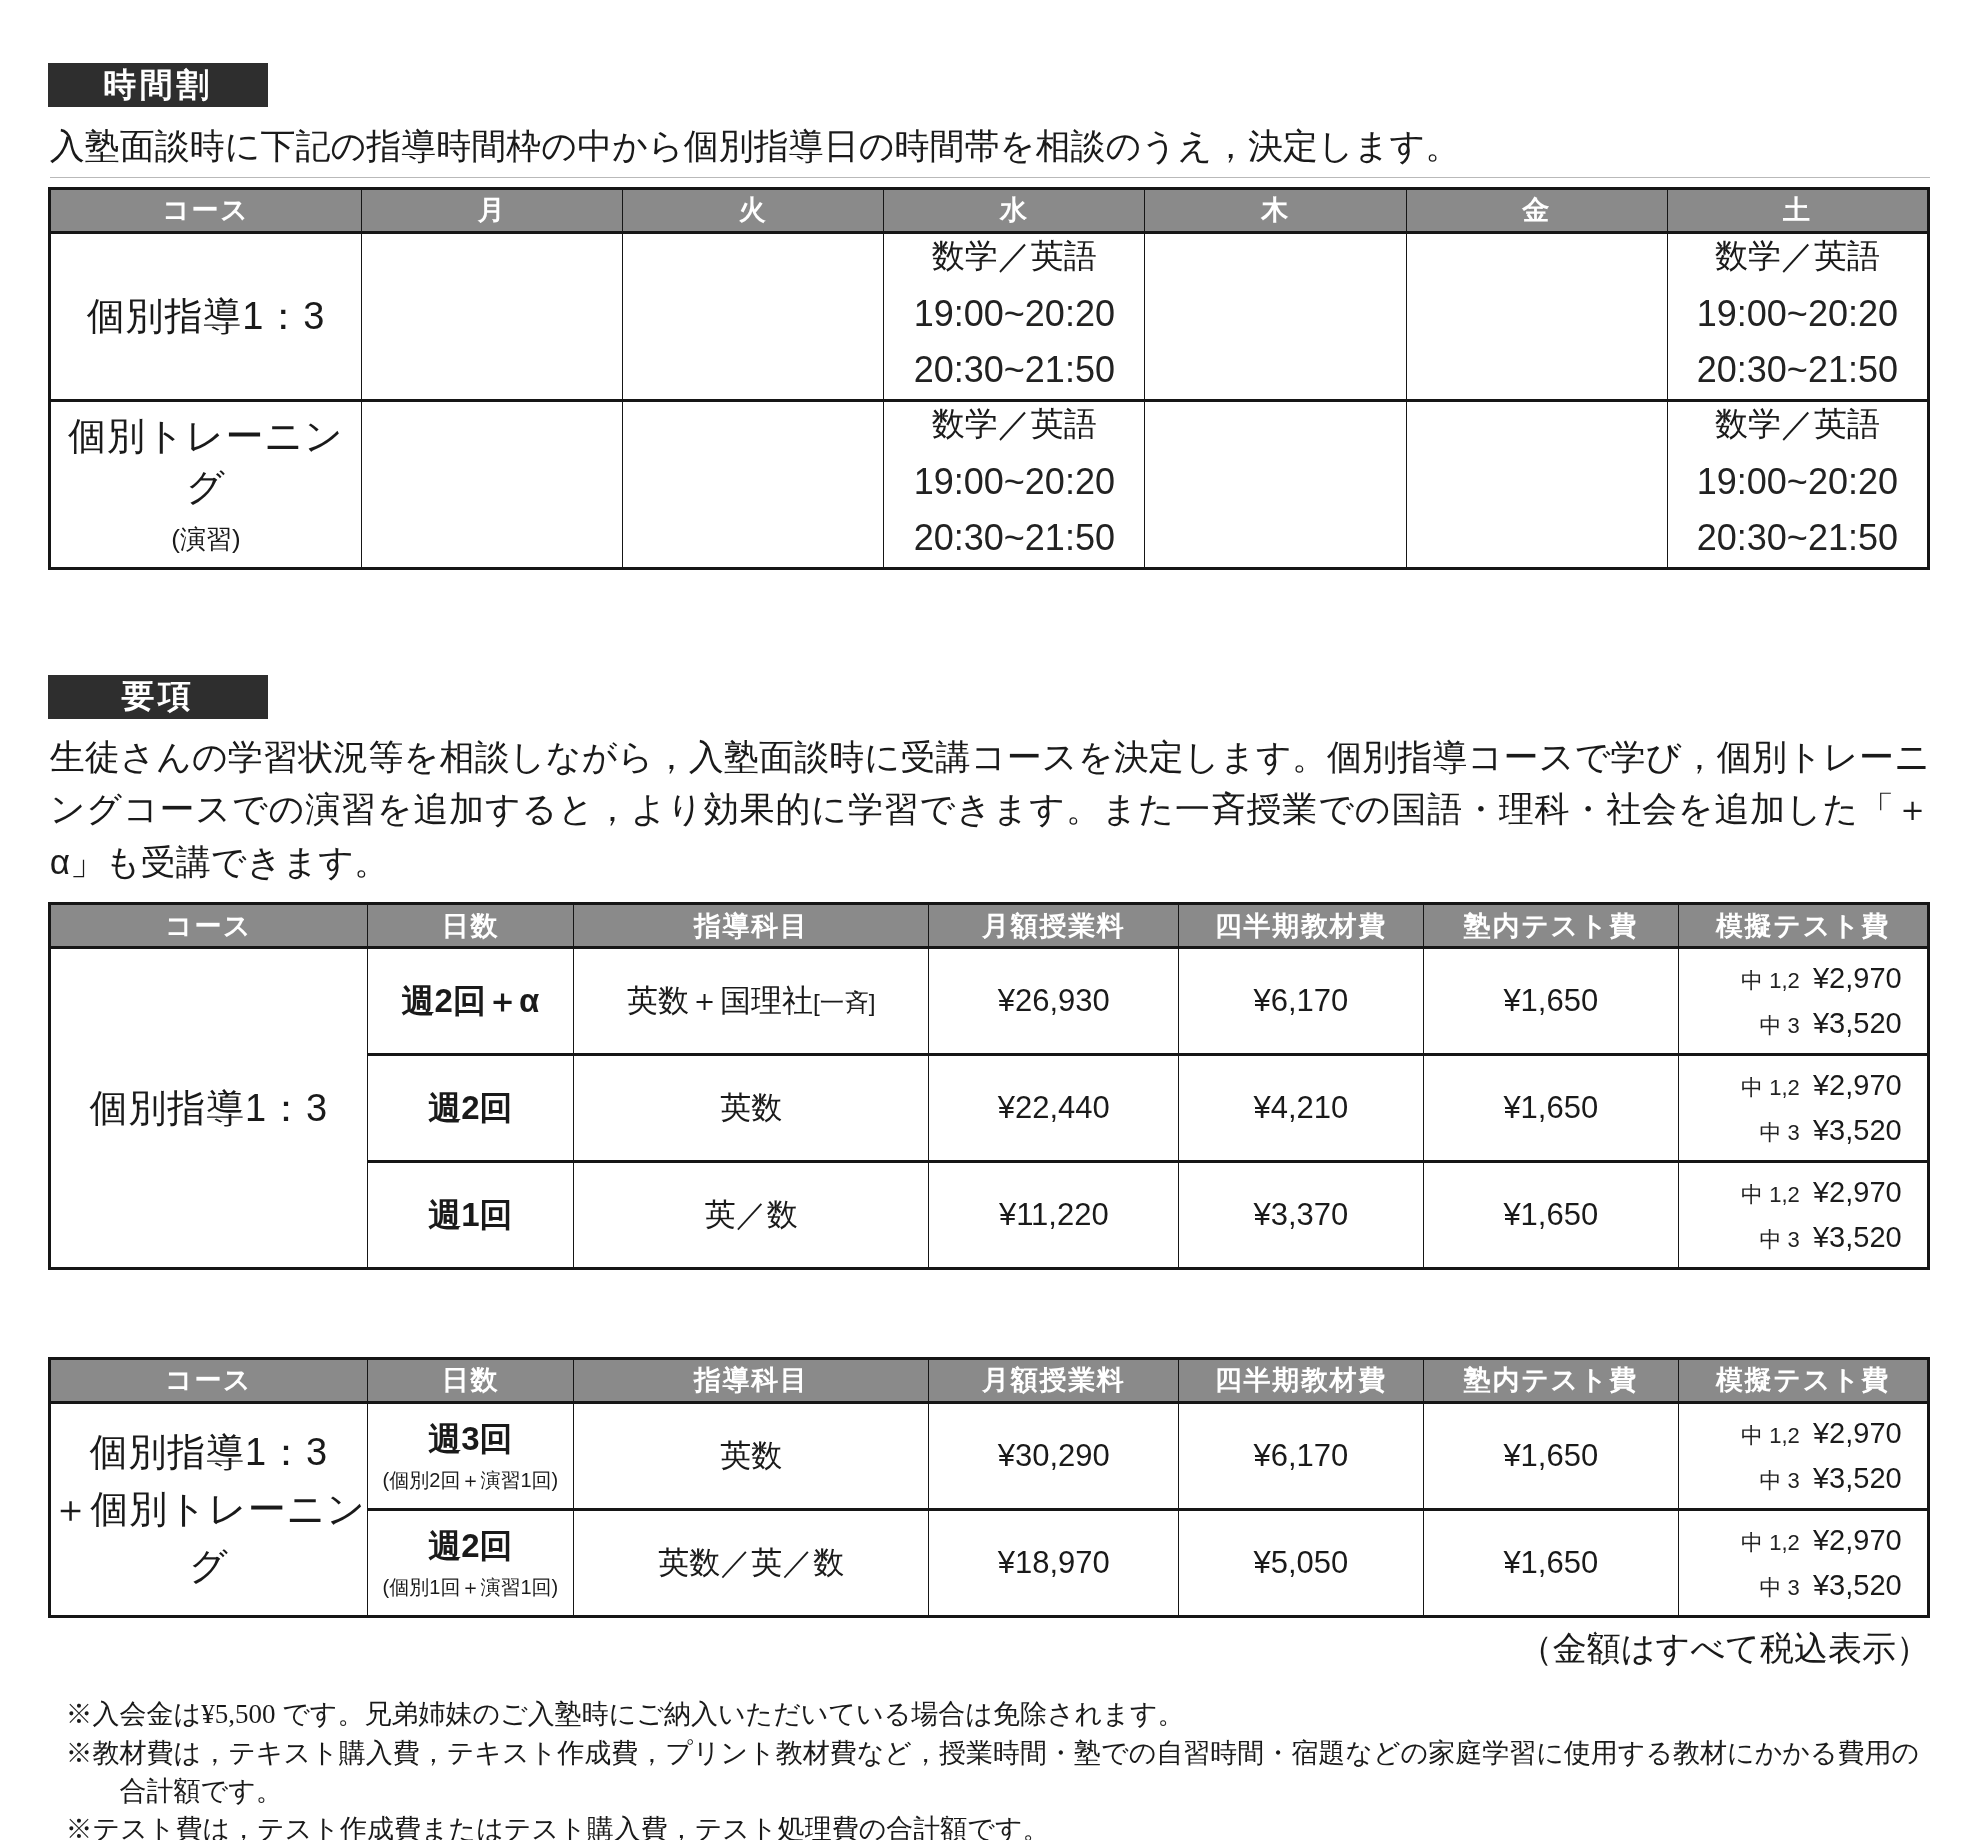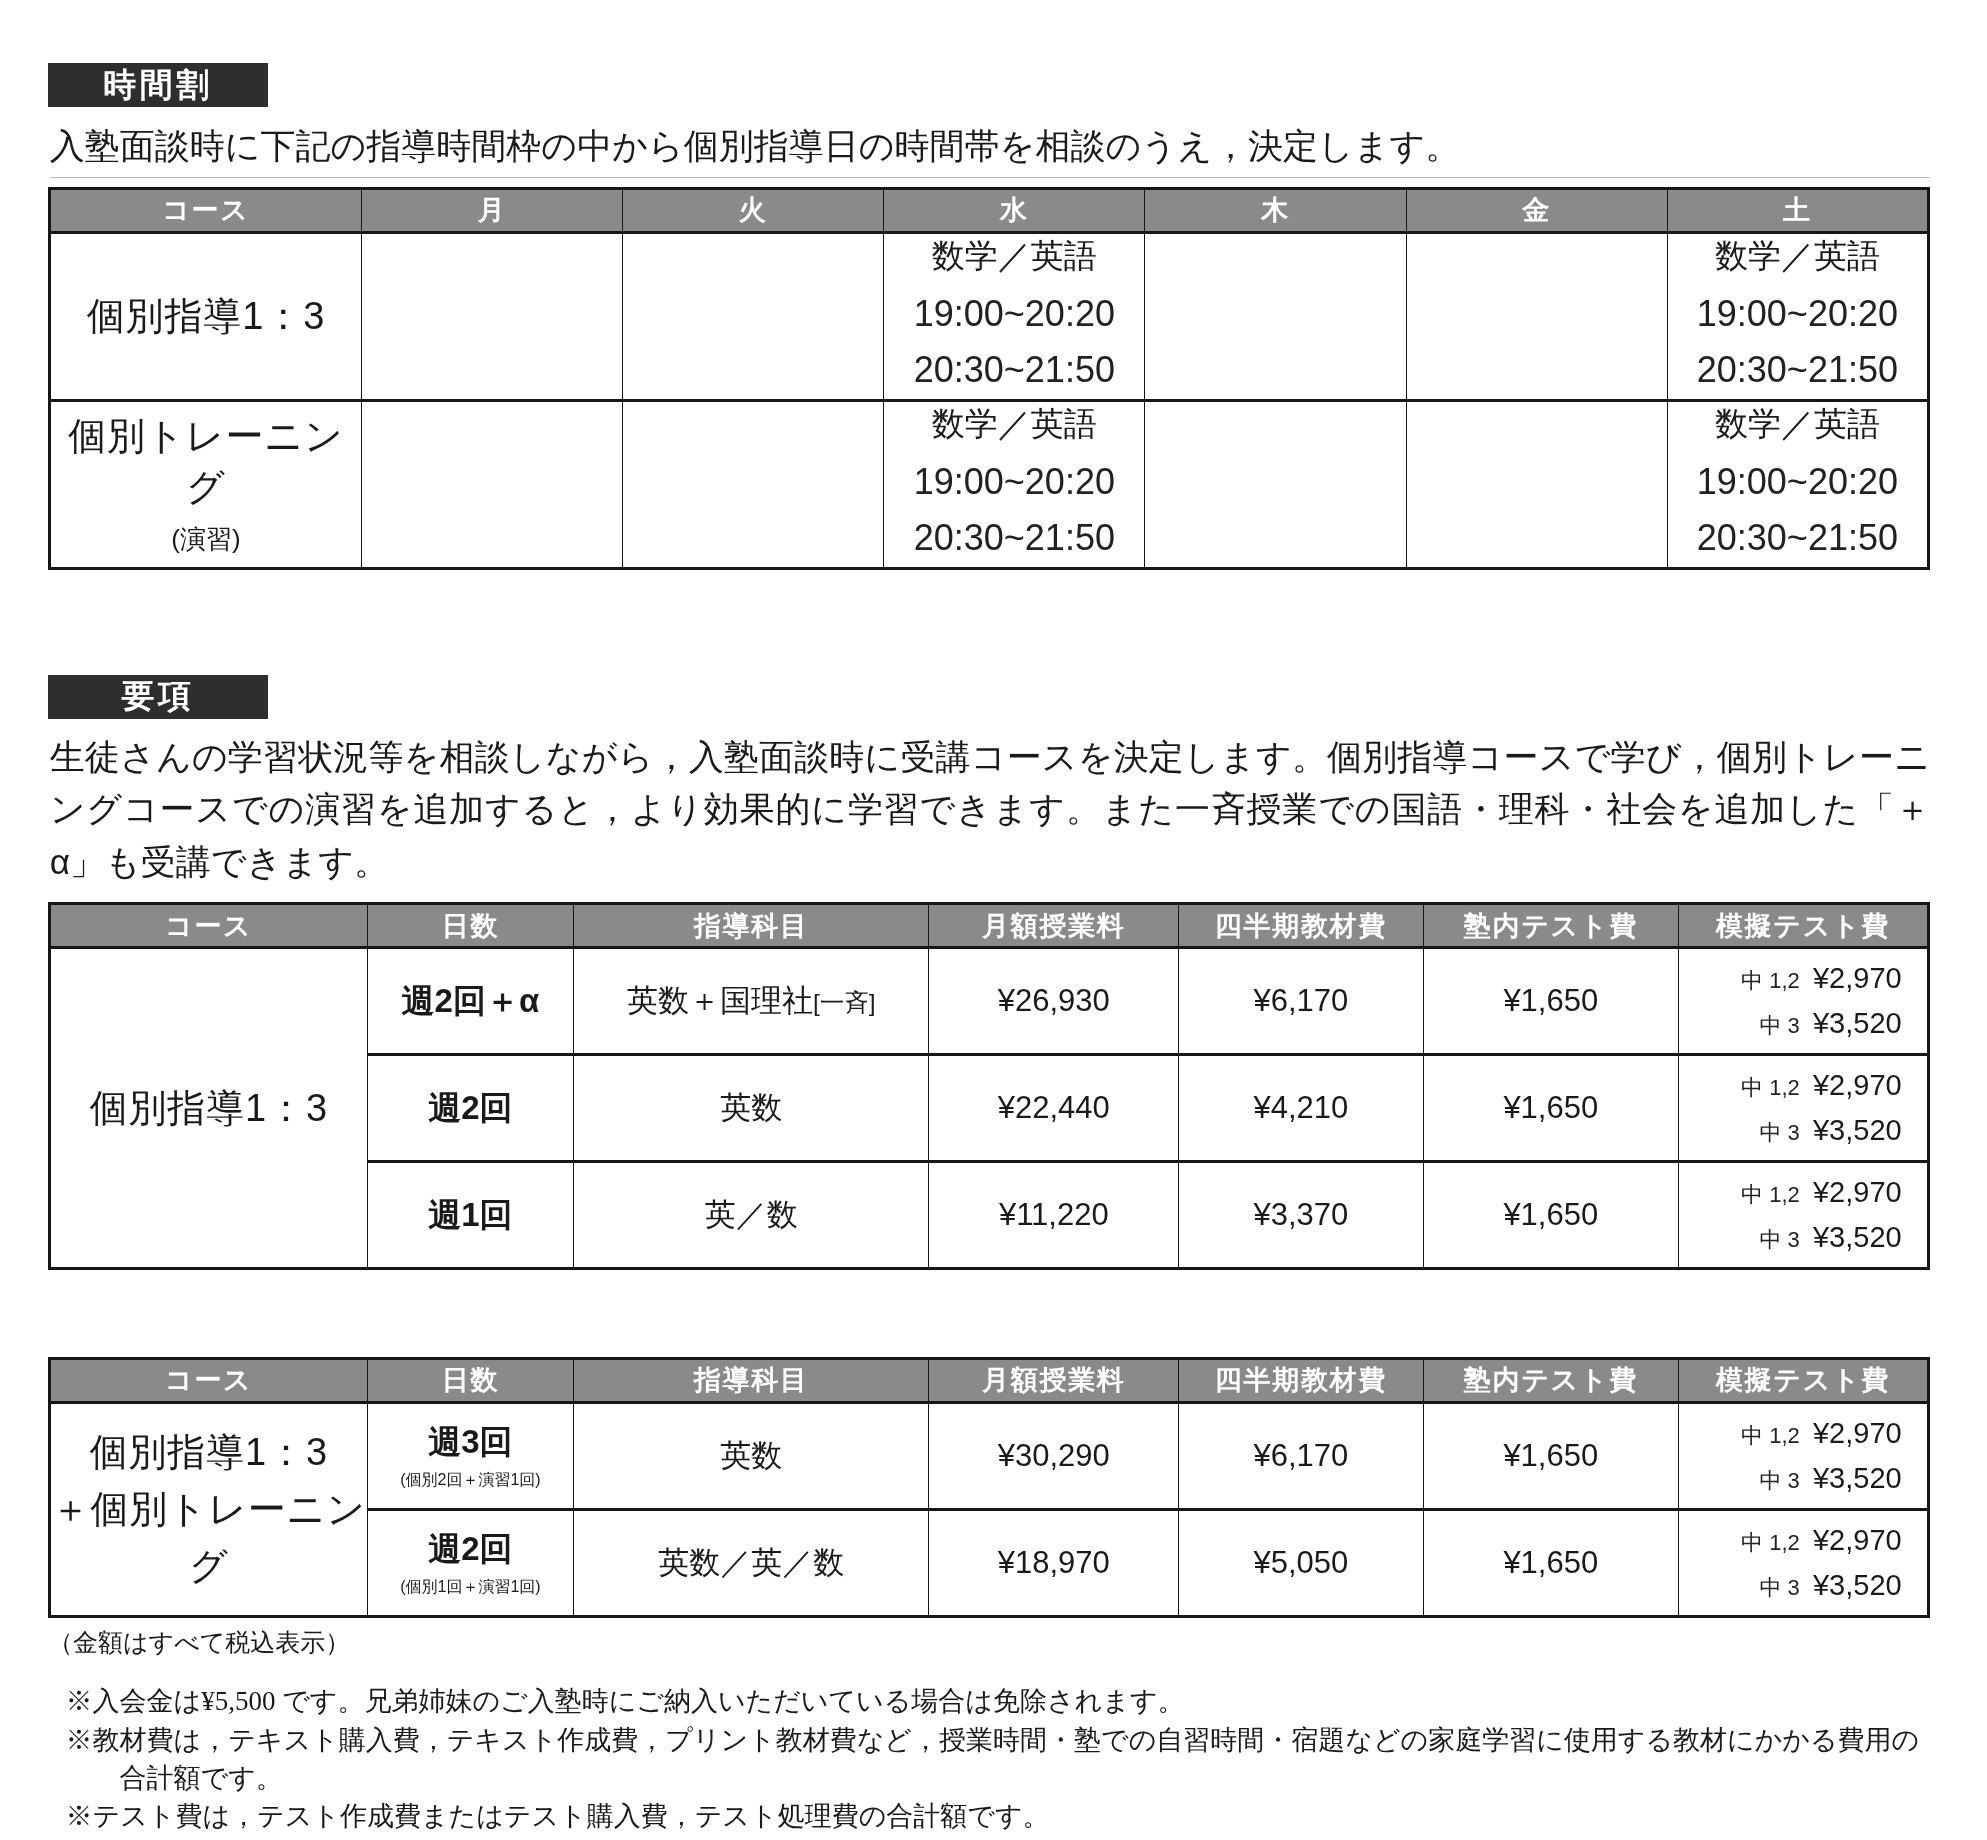--- a/index.html
+++ b/index.html
@@ -52,38 +52,38 @@
   .para {
     font-size:35px; line-height:1.5;
     margin:12.2px 0 14px 1.7px;
     text-align:justify;
   }
 
   
   .pricing tbody td { height:98px; font-size:31px; }
   .pricing .course-cell { font-size:38px; line-height:1.5; letter-spacing:0.9px; }
   .days-main { font-size:33px; font-weight:bold; }
-  .days-sub  { font-size:16px; font-weight:normal; margin-top:5px; }
+  .days-sub  { font-size:20px; font-weight:normal; margin-top:5px; }
   .subject-note { font-size:24.5px; }
   .price { font-size:31px; }
 
   .mock-cell { padding:7px 12.2px 7px 7px; }
   .mock-line {
     display:flex; justify-content:flex-end; align-items:baseline;
     line-height:1.55;
   }
   .mock-label { font-size:22px; min-width:73px; text-align:right; color:#222; }
   .mock-price { font-size:29px; min-width:115px; text-align:center; }
 
   .pricing-2 { margin-top:87px; }
 
   
   .tax-note {
     font-family:"Liberation Serif","DejaVu Serif",serif;
-    font-size:25px; margin-top:8.7px;
+    font-size:34px; text-align:right; margin-top:8.7px;
   }
   .footnotes {
     margin:23px 0 0 17.5px;
     font-family:"Liberation Serif","DejaVu Serif",serif;
   }
   .footnote {
     font-size:27px; line-height:1.42;
     padding-left:54px; text-indent:-54px;
   }
 </style>

